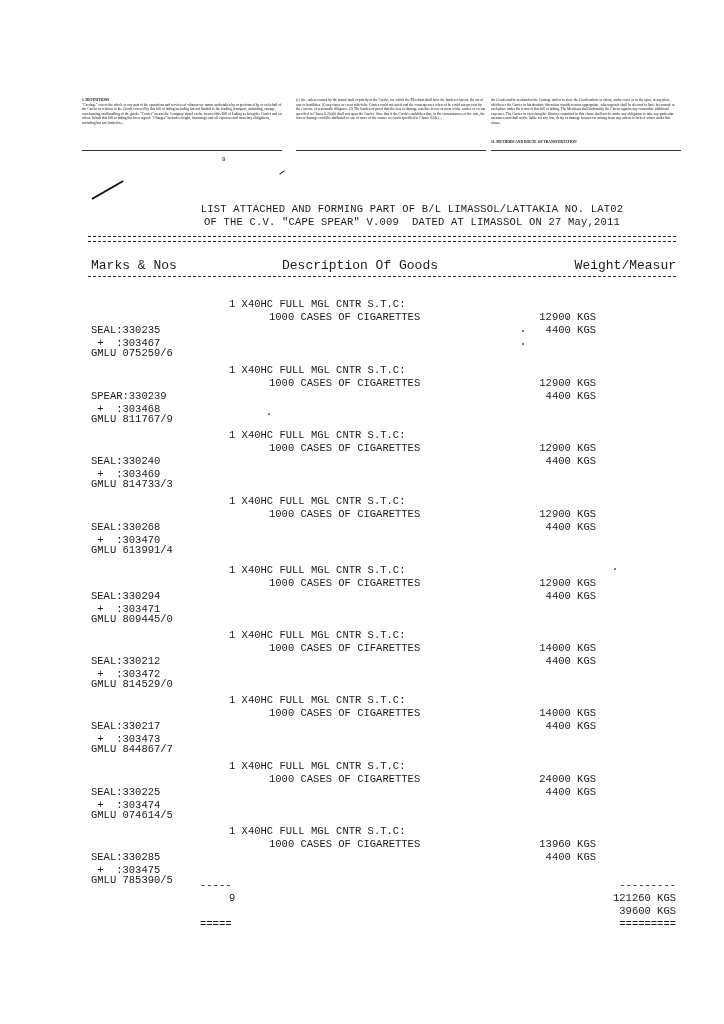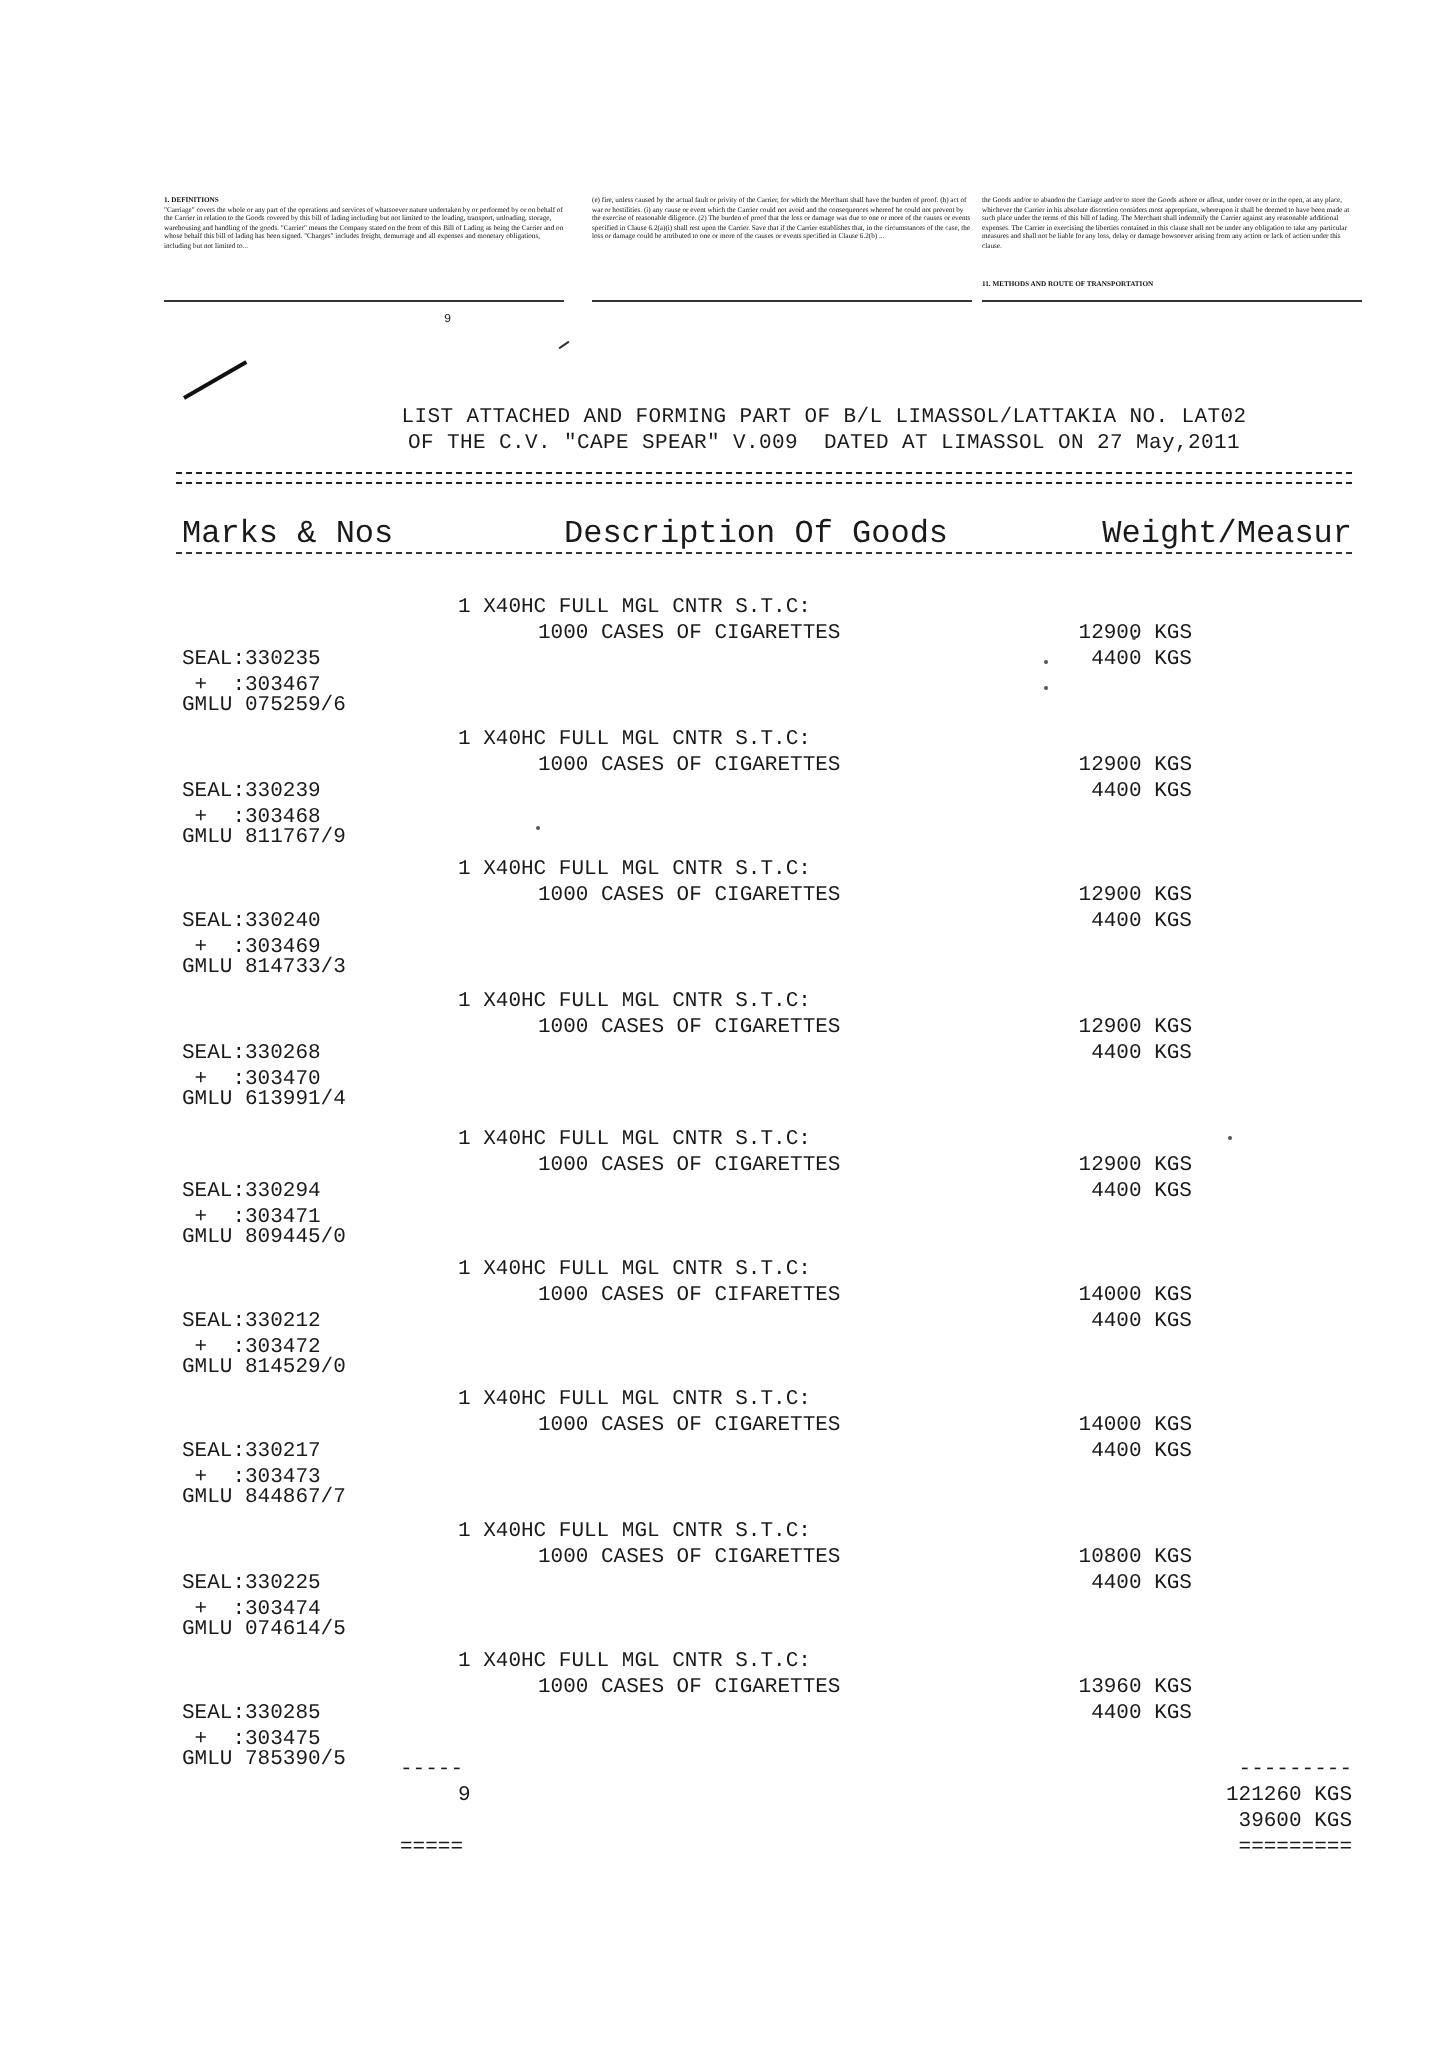--- a/index.html
+++ b/index.html
@@ -19,21 +19,21 @@
   }
   .fineprint .hd { font-weight: bold; }
   .fp-rule { position: absolute; height: 1px; background: #333; }
 
   .title-line { position: absolute; left: 0; width: 724px; text-align: center; font-size: 10.5px; letter-spacing: 0.2px; white-space: pre; }
 
   .sep-double { position: absolute; left: 88px; width: 588px; top: 236px; height: 4px;
     border-top: 1px dashed #222; border-bottom: 1px dashed #222; }
   .sep-single { position: absolute; left: 88px; width: 588px; top: 276px; border-top: 1px dashed #333; }
 
-  .hdr { position: absolute; top: 258px; font-size: 16px; white-space: pre; }
+  .hdr { position: absolute; top: 258px; font-size: 13px; white-space: pre; }
 
   .block { position: absolute; left: 0; width: 644px; height: 56px; }
   .block .desc1 { position: absolute; left: 229px; top: 0; }
   .block .mark { position: absolute; left: 91px; top: 13px; margin-top: 36px; }
   .block .desc2 { position: absolute; left: 269px; top: 13px; }
   .block .seal { position: absolute; left: 91px; top: 26px; }
   .block .plus { position: absolute; left: 91px; top: 39px; }
   .block .w1 { position: absolute; right: 48px; top: 13px; text-align: right; }
   .block .w2 { position: absolute; right: 48px; top: 26px; text-align: center; }
 
@@ -82,21 +82,21 @@
   <span class="desc2">1000 CASES OF CIGARETTES</span>
   <span class="seal">SEAL:330235</span>
   <span class="plus"> +  :303467</span>
   <span class="w1">12900 KGS</span>
   <span class="w2">4400 KGS</span>
 </div>
 <div class="block mono" style="top:364px;">
   <span class="desc1">1 X40HC FULL MGL CNTR S.T.C:</span>
   <span class="mark">GMLU 811767/9</span>
   <span class="desc2">1000 CASES OF CIGARETTES</span>
-  <span class="seal">SEAL:330239</span>
+  <span class="seal">SPEAR:330239</span>
   <span class="plus"> +  :303468</span>
   <span class="w1">12900 KGS</span>
   <span class="w2">4400 KGS</span>
 </div>
 <div class="block mono" style="top:429px;">
   <span class="desc1">1 X40HC FULL MGL CNTR S.T.C:</span>
   <span class="mark">GMLU 814733/3</span>
   <span class="desc2">1000 CASES OF CIGARETTES</span>
   <span class="seal">SEAL:330240</span>
   <span class="plus"> +  :303469</span>
@@ -138,21 +138,21 @@
   <span class="plus"> +  :303473</span>
   <span class="w1">14000 KGS</span>
   <span class="w2">4400 KGS</span>
 </div>
 <div class="block mono" style="top:760px;">
   <span class="desc1">1 X40HC FULL MGL CNTR S.T.C:</span>
   <span class="mark">GMLU 074614/5</span>
   <span class="desc2">1000 CASES OF CIGARETTES</span>
   <span class="seal">SEAL:330225</span>
   <span class="plus"> +  :303474</span>
-  <span class="w1">10800 KGS</span>
+  <span class="w1">24000 KGS</span>
   <span class="w2">4400 KGS</span>
 </div>
 <div class="block mono" style="top:825px;">
   <span class="desc1">1 X40HC FULL MGL CNTR S.T.C:</span>
   <span class="mark">GMLU 785390/5</span>
   <span class="desc2">1000 CASES OF CIGARETTES</span>
   <span class="seal">SEAL:330285</span>
   <span class="plus"> +  :303475</span>
   <span class="w1">13960 KGS</span>
   <span class="w2">4400 KGS</span>

